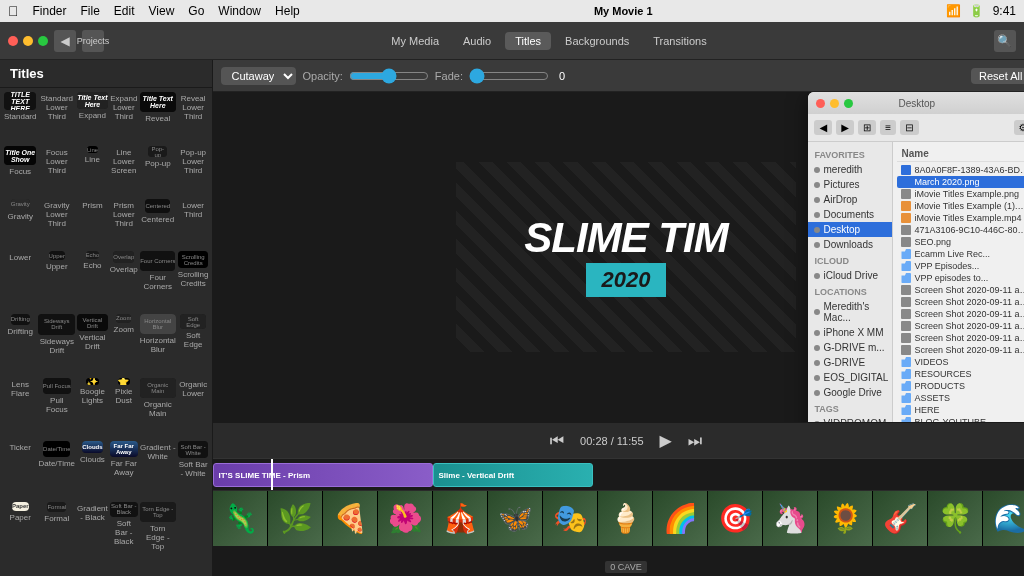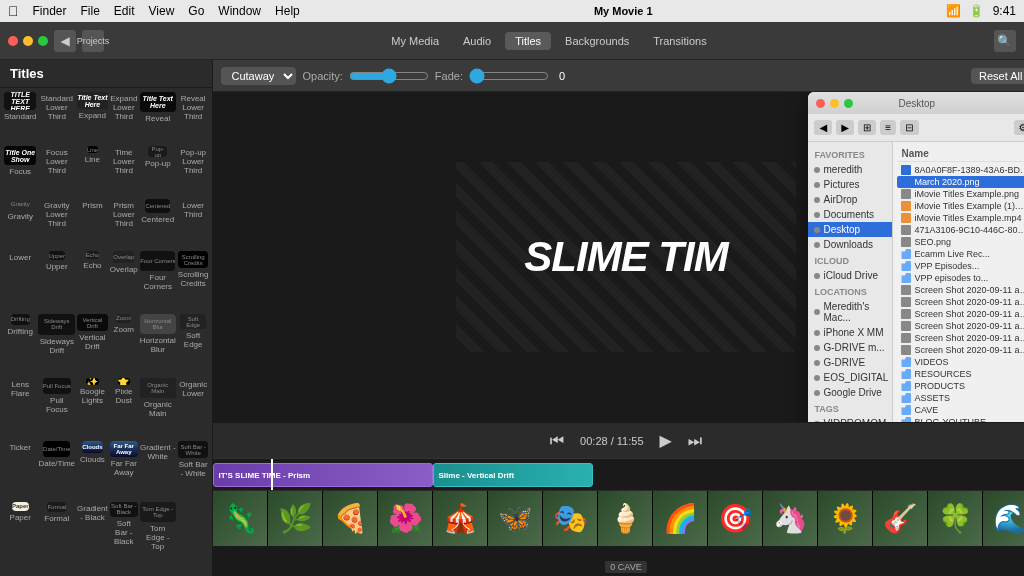--- a/index.html
+++ b/index.html
@@ -549,21 +549,21 @@
               <div class="title-thumb-inner" style="background: rgb(0, 0, 0);">
                 <div style="font-size: 6px; color: rgb(136, 136, 136); text-align: center;">Line</div>
               </div>
             </div>
             <div class="title-thumb-label">Line</div>
           </div>
           <div style="display: flex; flex-direction: column; align-items: center;">
             <div class="title-thumb">
               <div class="title-thumb-inner" style="background: rgb(17, 17, 17);"></div>
             </div>
-            <div class="title-thumb-label">Time Lower Third</div>
+            <div class="title-thumb-label">Line Lower Screen</div>
           </div>
           <div style="display: flex; flex-direction: column; align-items: center;">
             <div class="title-thumb">
               <div class="title-thumb-inner" style="background: rgb(26, 26, 26);">
                 <div style="font-size: 6px; color: rgb(136, 136, 136); text-align: center;">Pop-up</div>
               </div>
             </div>
             <div class="title-thumb-label">Pop-up</div>
           </div>
           <div style="display: flex; flex-direction: column; align-items: center;">
@@ -846,20 +846,23 @@
         <span class="effect-label">Fade:</span>
         <input type="range" class="effect-slider" min="0" max="100" value="0" style="">
         <span class="fade-value">0</span>
         <button class="reset-btn">Reset All</button>
       </div>
 
       <div class="preview-area">
         <div class="preview-canvas">
           <div class="preview-bg">
             <div class="preview-title-text">SLIME TIM</div>
+            <div class="preview-subtitle-bar">
+              <div class="preview-subtitle-text">2020</div>
+            </div>
           </div>
         </div>
 
         <div class="finder-window" id="finder-window">
           <div class="finder-titlebar">
             <div class="finder-dot close"></div>
             <div class="finder-dot min"></div>
             <div class="finder-dot max"></div>
             <span style="font-size:10px; color:#555; margin-left:40px;">Desktop</span>
           </div>
@@ -1012,21 +1015,21 @@
                   <div class="finder-file-item">
                     <span class="file-icon folder" style="background: rgb(106, 171, 247); clip-path: polygon(0px 25%, 35% 25%, 45% 0px, 100% 0px, 100% 100%, 0px 100%);"></span>
                     <span style="overflow: hidden; text-overflow: ellipsis; white-space: nowrap; max-width: 120px;">PRODUCTS</span>
                   </div>
                   <div class="finder-file-item">
                     <span class="file-icon folder" style="background: rgb(106, 171, 247); clip-path: polygon(0px 25%, 35% 25%, 45% 0px, 100% 0px, 100% 100%, 0px 100%);"></span>
                     <span style="overflow: hidden; text-overflow: ellipsis; white-space: nowrap; max-width: 120px;">ASSETS</span>
                   </div>
                   <div class="finder-file-item">
                     <span class="file-icon folder" style="background: rgb(106, 171, 247); clip-path: polygon(0px 25%, 35% 25%, 45% 0px, 100% 0px, 100% 100%, 0px 100%);"></span>
-                    <span style="overflow: hidden; text-overflow: ellipsis; white-space: nowrap; max-width: 120px;">CAVE</span>
+                    <span style="overflow: hidden; text-overflow: ellipsis; white-space: nowrap; max-width: 120px;">HERE</span>
                   </div>
                   <div class="finder-file-item">
                     <span class="file-icon folder" style="background: rgb(106, 171, 247); clip-path: polygon(0px 25%, 35% 25%, 45% 0px, 100% 0px, 100% 100%, 0px 100%);"></span>
                     <span style="overflow: hidden; text-overflow: ellipsis; white-space: nowrap; max-width: 120px;">BLOG-YOUTUBE</span>
                   </div>
                 </div>
             </div>
           </div>
         </div>
       </div>

